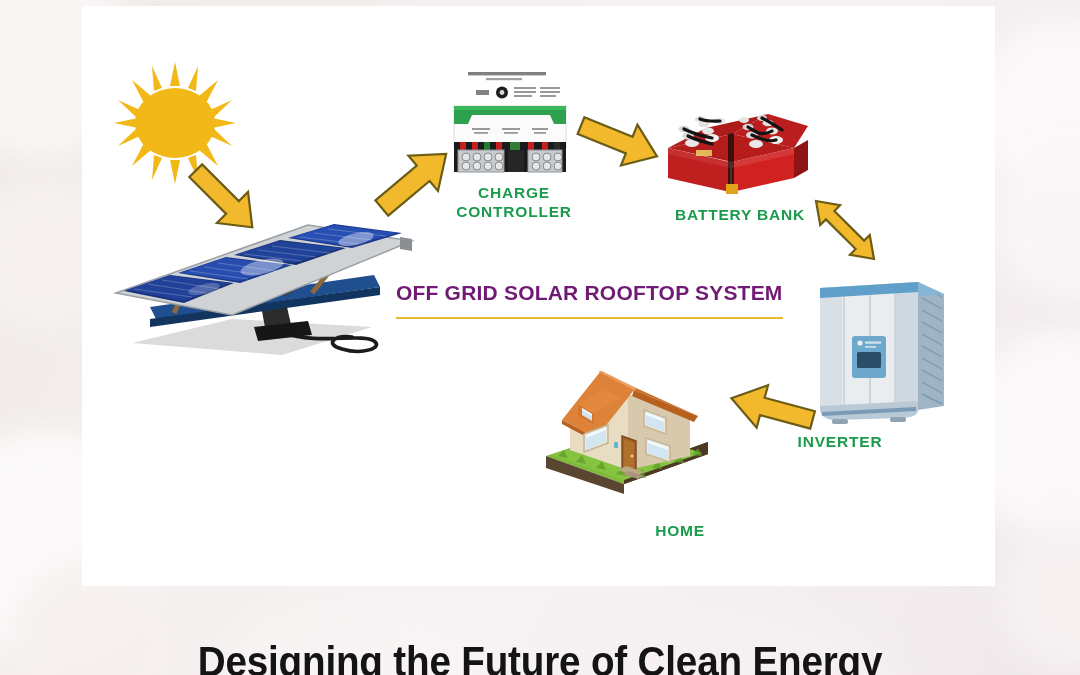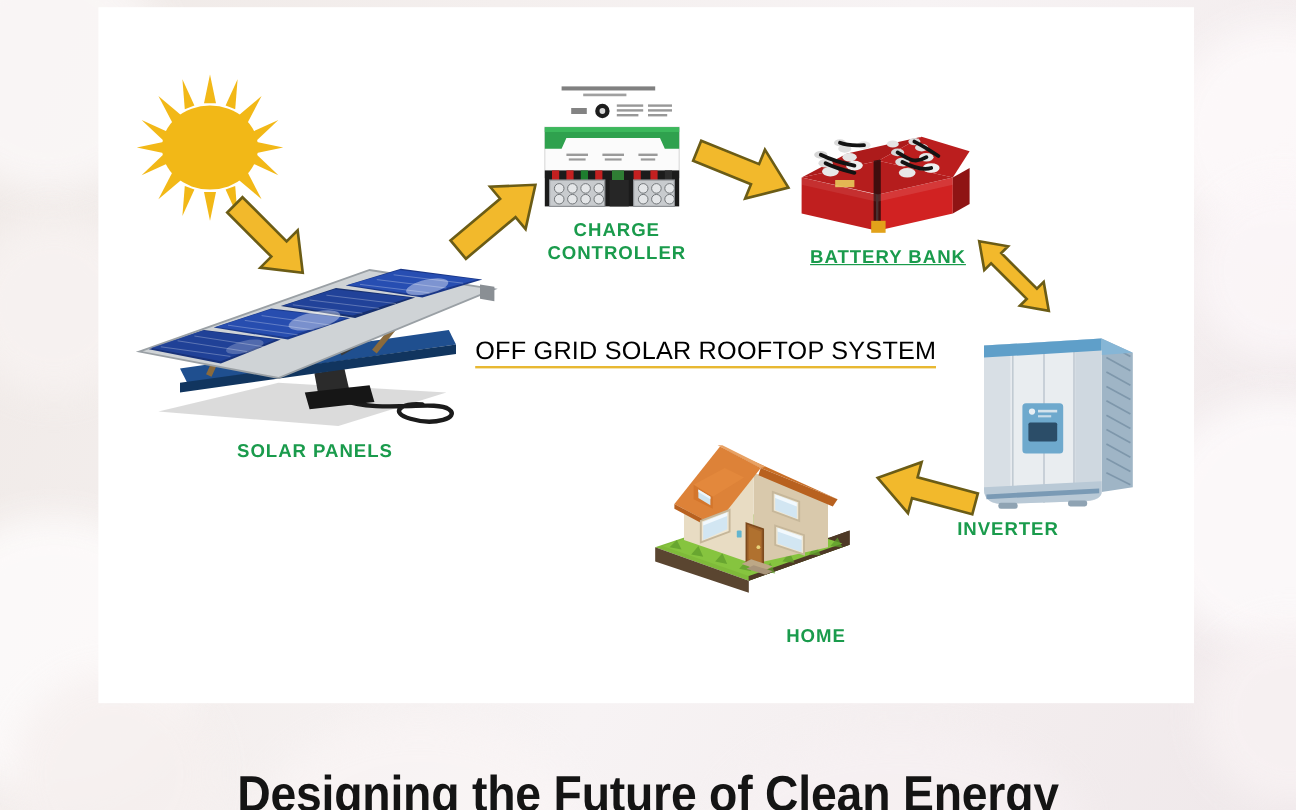--- a/index.html
+++ b/index.html
@@ -48,25 +48,25 @@
     text-align: center;
     line-height: 1.22;
     white-space: pre-line;
   }
   
   #diagram-title {
     position: absolute;
     left: 396px;
     top: 281px;
     font-size: 21px;
-    font-weight: normal;
-    color: #000000;
+    font-weight: bold;
+    color: #701a75;
     letter-spacing: 0.2px;
     border-bottom: 2px solid #e8b832;
-    padding-bottom: 0;
+    padding-bottom: 12px;
     white-space: nowrap;
   }
   
   #caption {
     position: absolute;
     left: 0;
     top: 638px;
     width: 1080px;
     text-align: center;
     font-family: "Liberation Sans Narrow", "Liberation Sans", sans-serif;
@@ -185,21 +185,20 @@
         <line x1="160" y1="31" x2="218" y2="38"></line>
         <line x1="188" y1="22" x2="246" y2="29"></line>
           <line x1="202" y1="18" x2="260" y2="25"></line>
         <line x1="216" y1="14" x2="274" y2="21"></line>
       </g>
 
       <polygon points="288,22 300,24 300,36 288,34" fill="#8a8f94"></polygon>
     </svg>
   </div>
 
-  <div class="label" style="left:180px;top:368px;width:165px;font-size:15.5px;">SOLAR PANELS</div>
 
   <div class="abs" style="left:366px;top:143px;width:96px;height:76px;">
     <svg width="96" height="76" viewBox="0 0 96 76">
       <g transform="rotate(-40 48 38)">
         <polygon points="6,28 60,28 60,15 90,38 60,61 60,48 6,48" fill="#f2b92c" stroke="#6b5c16" stroke-width="2.2" stroke-linejoin="miter"></polygon>
       </g>
     </svg>
   </div>
 
   <div class="abs" style="left:450px;top:68px;width:128px;height:108px;">
@@ -329,21 +328,21 @@
         <path d="M100,30 C108,34 114,38 120,42"></path>
       </g>
 
       <rect x="34" y="62" width="16" height="6" fill="#e8c95a" opacity=".9"></rect>
 
       <polygon points="6,60 68,74 68,80 6,66" fill="#ffffff" opacity=".08"></polygon>
       <polygon points="70,74 132,60 132,66 70,80" fill="#ffffff" opacity=".10"></polygon>
     </svg>
   </div>
 
-  <div class="label" style="left:654px;top:206px;width:172px;font-size:15.5px;text-decoration:underline;">BATTERY BANK</div>
+  <div class="label" style="left:654px;top:206px;width:172px;font-size:15.5px;">BATTERY BANK</div>
 
   <div class="abs" style="left:800px;top:190px;width:90px;height:80px;">
     <svg width="90" height="80" viewBox="0 0 90 80">
       <g transform="rotate(45 45 40)">
         <polygon points="4,40 24,26 24,34 66,34 66,26 86,40 66,54 66,46 24,46 24,54" fill="#f2b92c" stroke="#6b5c16" stroke-width="2.2" stroke-linejoin="miter"></polygon>
       </g>
     </svg>
   </div>
 
   <div class="abs" style="left:812px;top:268px;width:140px;height:158px;">

